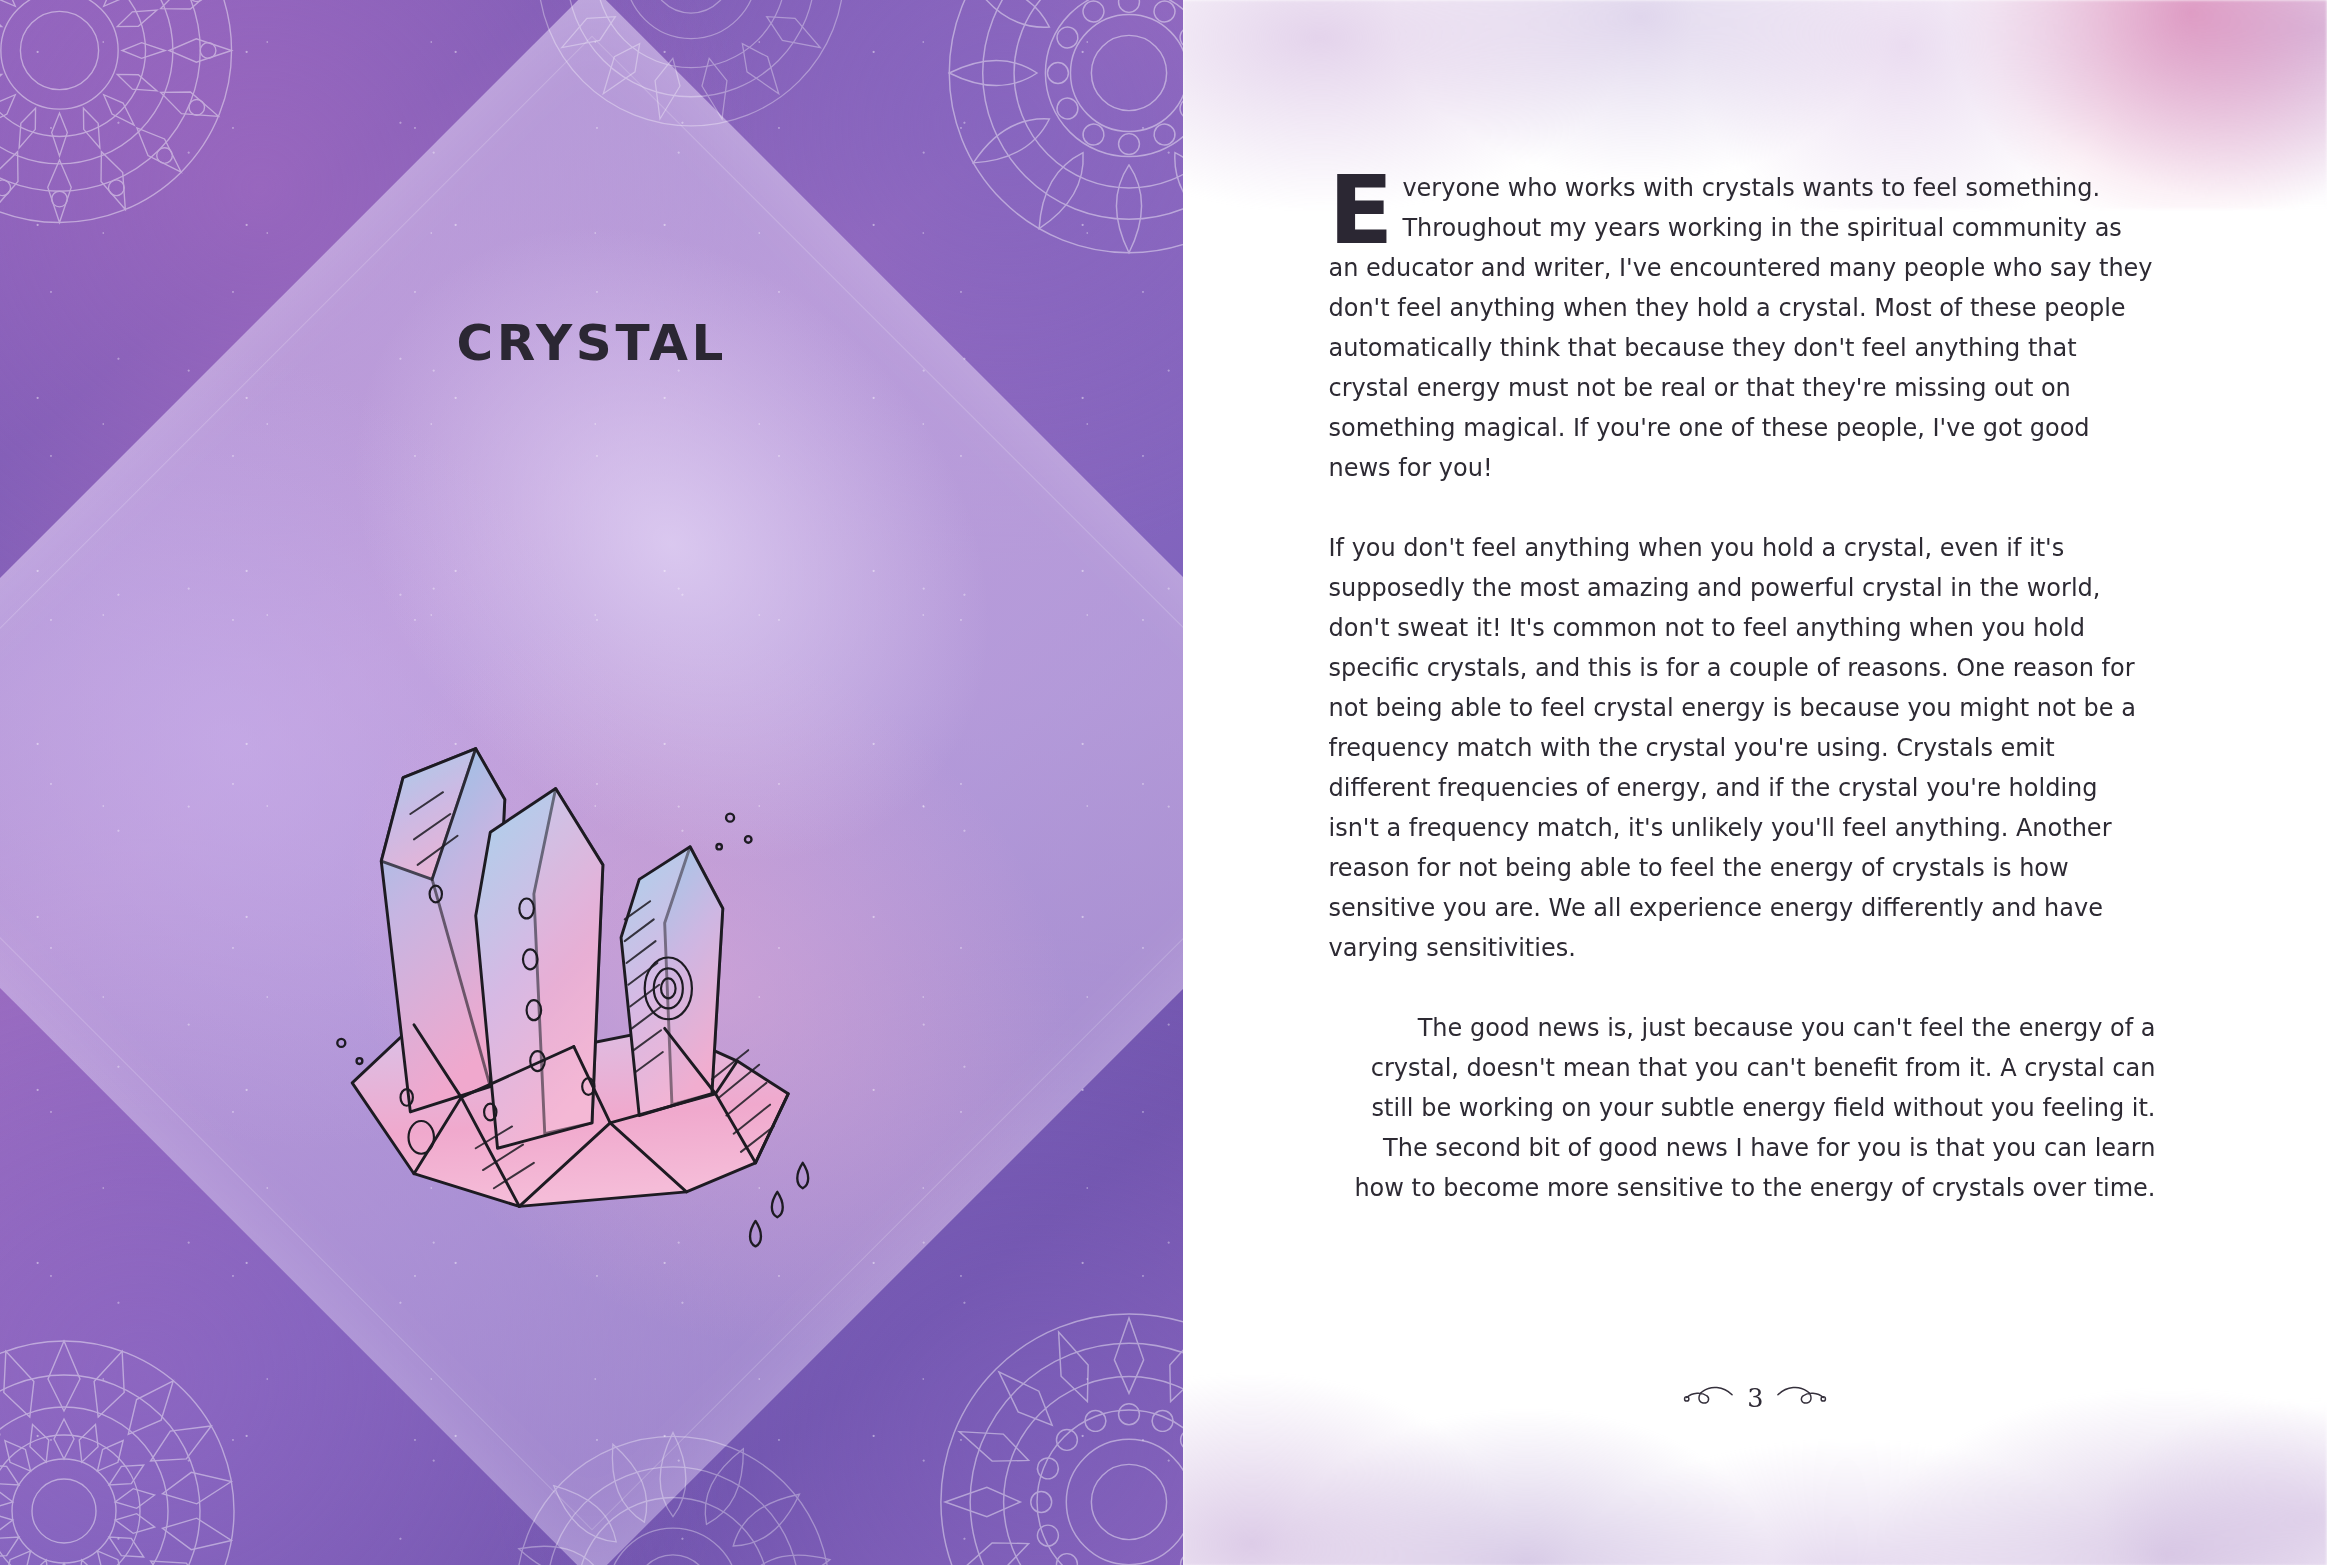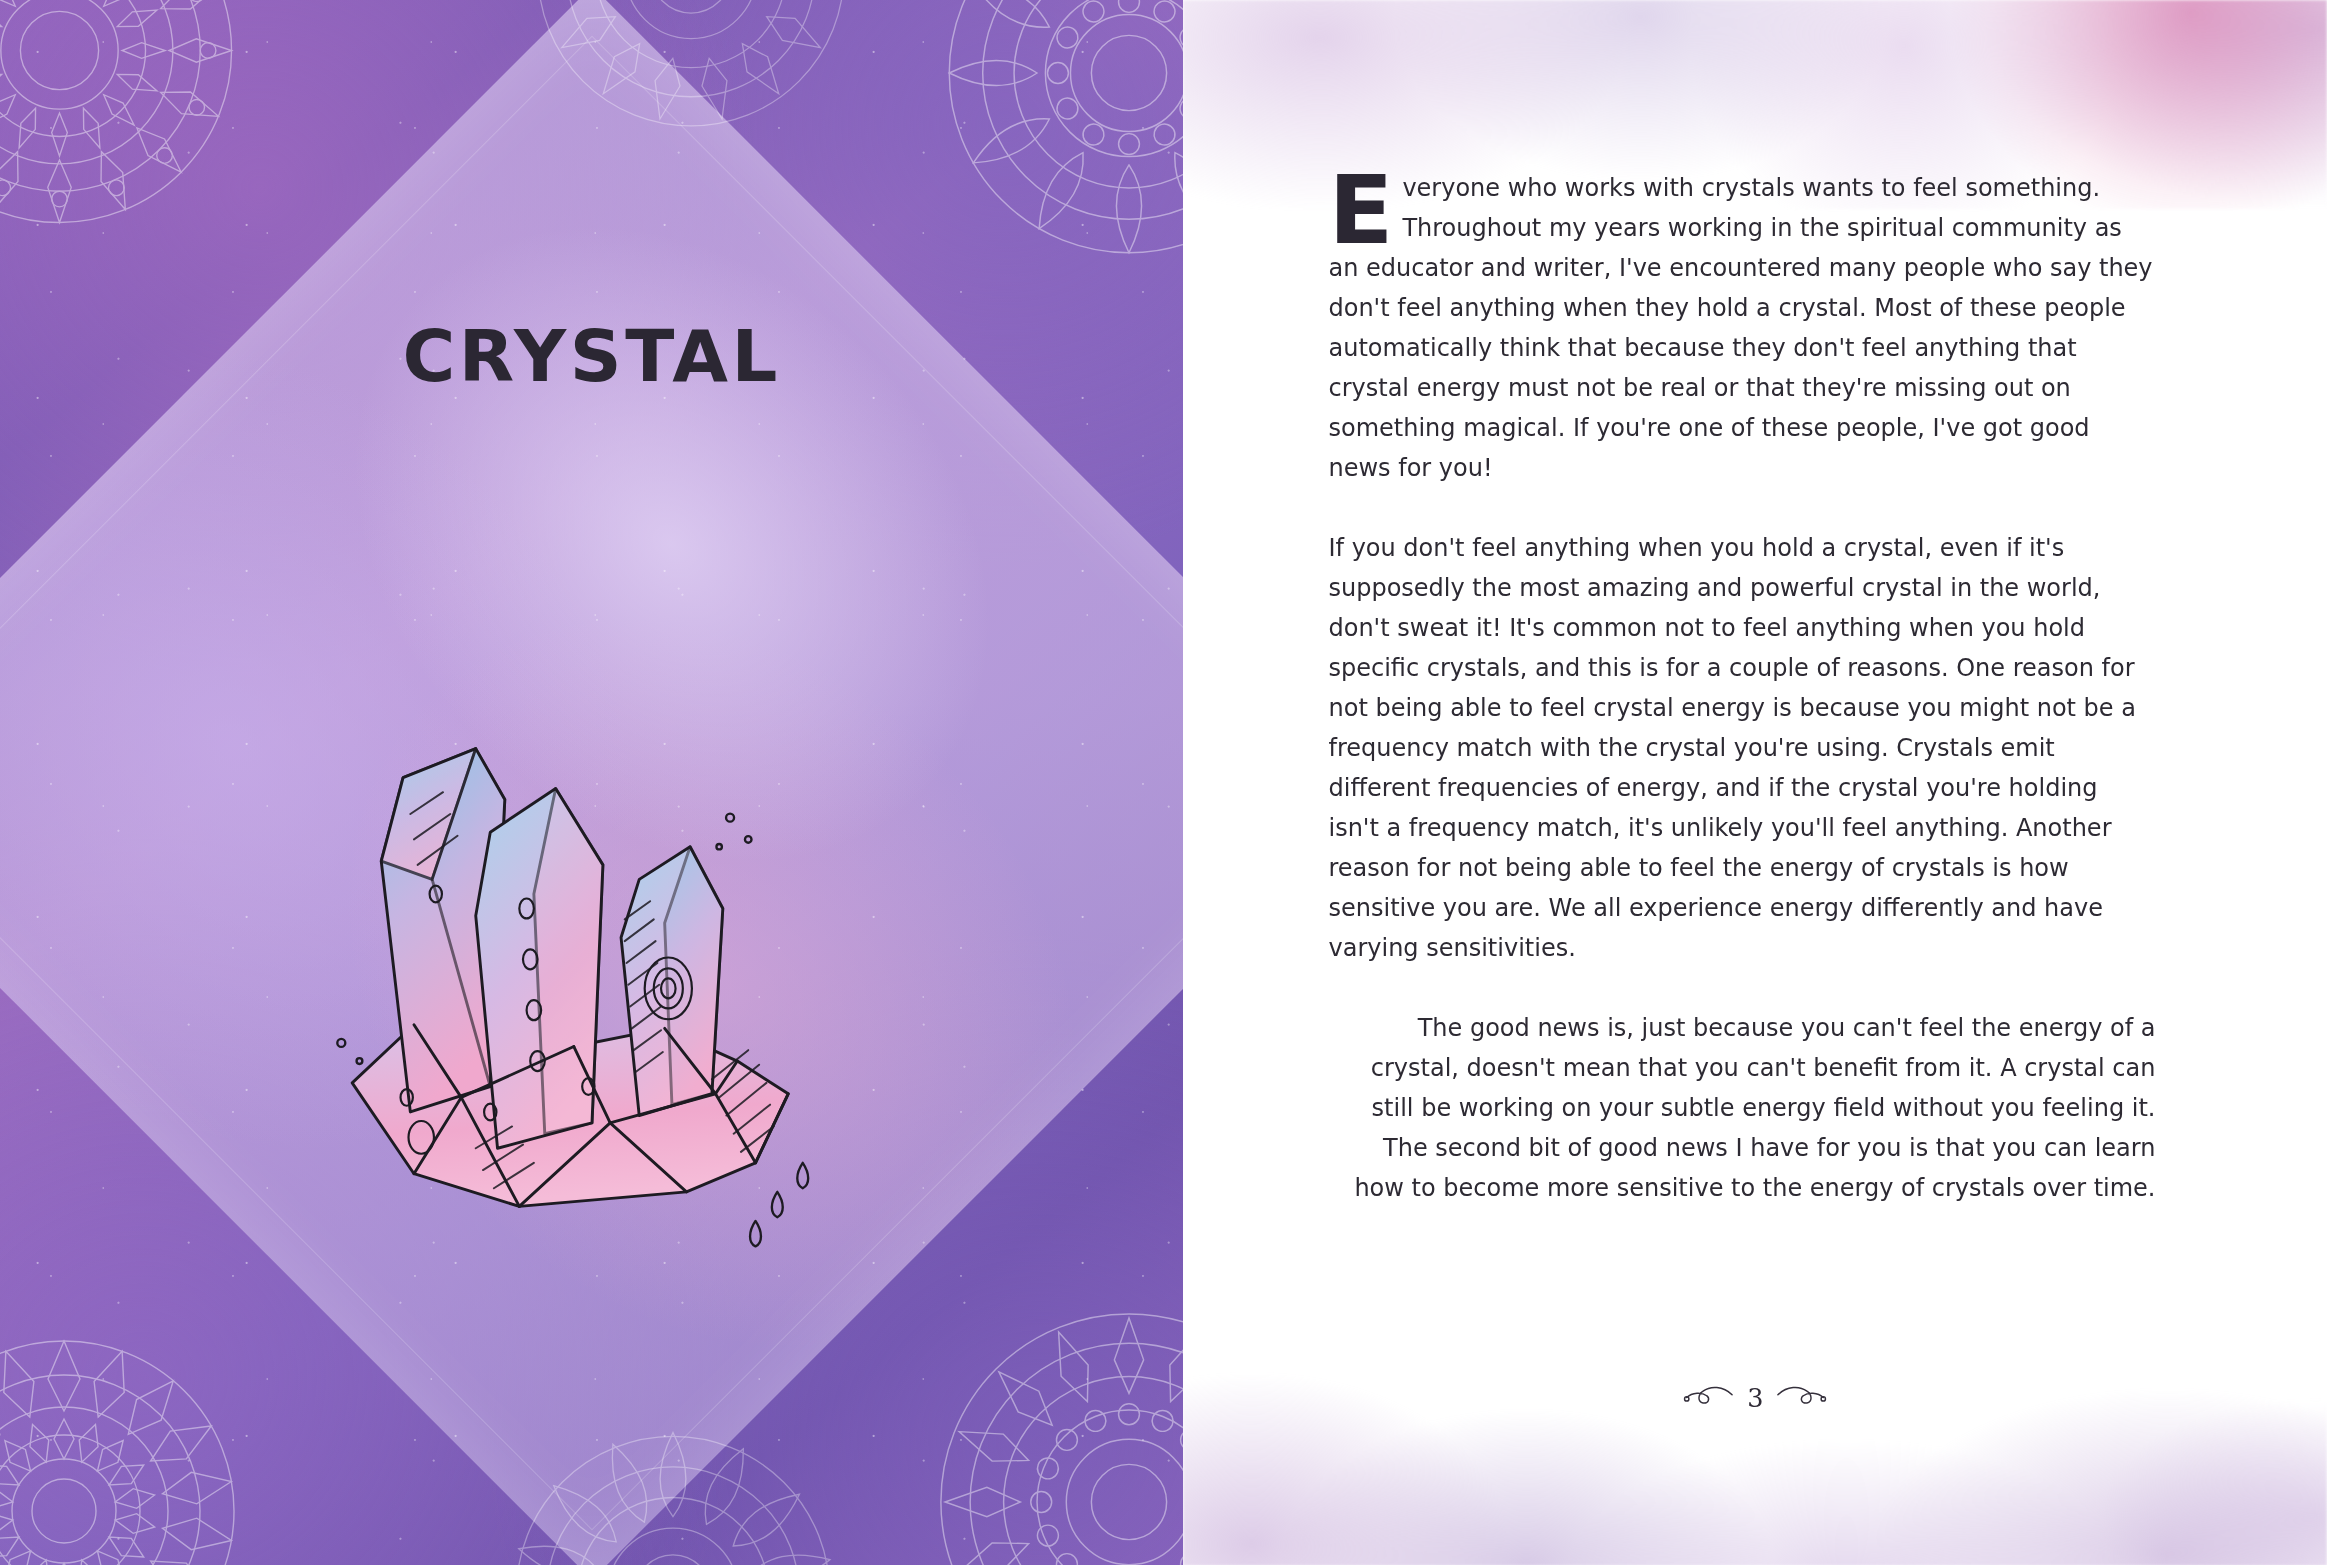--- a/index.html
+++ b/index.html
@@ -96,21 +96,21 @@
     text-align: center;
     color: #2b2733;
     font-family: "DejaVu Sans", sans-serif;
     font-weight: 700;
     font-size: 78px;
     line-height: 1.18;
     letter-spacing: 3.6px;
     z-index: 4;
     text-transform: uppercase;
   }
-  .chapter-title .l2 { font-size: 72px; display: block; }
+  .chapter-title .l2 { font-size: 50px; display: block; }
 
   .crystal-art {
     position: absolute;
     left: 50%;
     top: 705px;
     transform: translateX(-50%);
     z-index: 4;
   }
 
   

